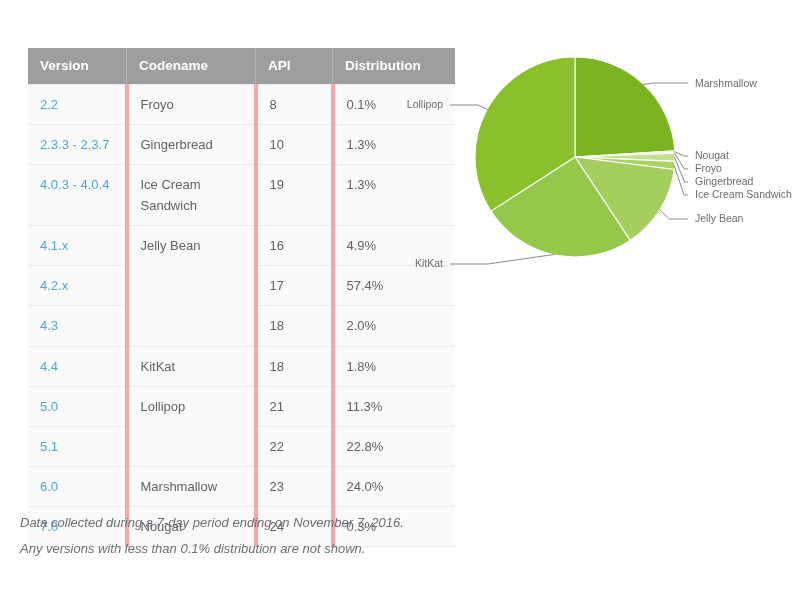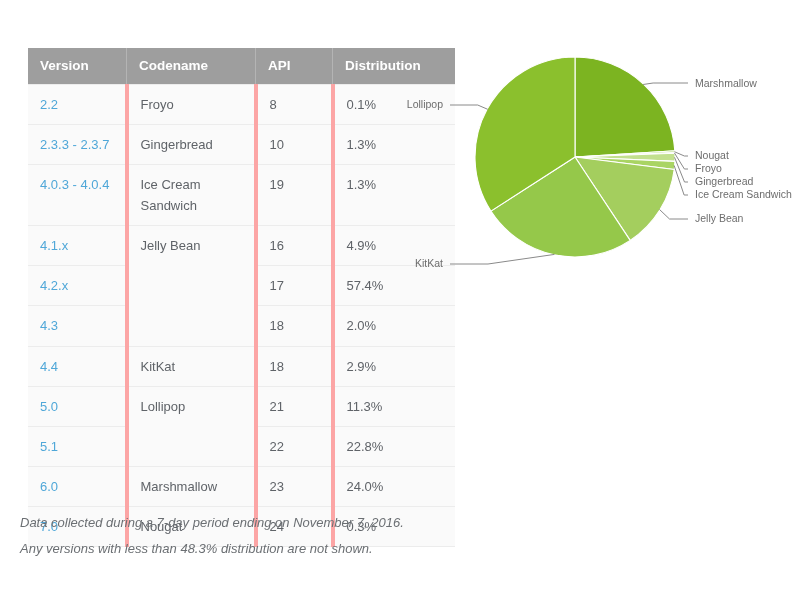--- a/index.html
+++ b/index.html
@@ -163,21 +163,21 @@
           </tr>
           <tr>
             <td class="version-cell col-version"><a>4.3</a></td>
             <td class="col-api">18</td>
             <td class="col-dist">2.0%</td>
           </tr>
           <tr>
             <td class="version-cell col-version"><a>4.4</a></td>
             <td class="codename-cell col-codename">KitKat</td>
             <td class="col-api">18</td>
-            <td class="col-dist">2.9%</td>
+            <td class="col-dist">1.8%</td>
           </tr>
           <tr>
             <td class="version-cell col-version"><a>5.0</a></td>
             <td class="codename-cell col-codename" rowspan="2">Lollipop</td>
             <td class="col-api">21</td>
             <td class="col-dist">11.3%</td>
           </tr>
           <tr>
             <td class="version-cell col-version"><a>5.1</a></td>
             <td class="col-api">22</td>
@@ -194,21 +194,21 @@
             <td class="codename-cell col-codename">Nougat</td>
             <td class="col-api">24</td>
             <td class="col-dist">0.3%</td>
           </tr>
         </tbody>
     </table>
   </div>
 
   <div id="footnote">
     <div>Data collected during a 7-day period ending on November 7, 2016.</div>
-    <div>Any versions with less than 48.3% distribution are not shown.</div>
+    <div>Any versions with less than 0.1% distribution are not shown.</div>
   </div>
 
   <div id="chart-panel">
     <svg id="chart-svg" width="410" height="270" viewBox="0 0 410 270">
       <g id="pie-slices">
           <path class="pie-slice" d="M 185 127 L 185.00 27.00 A 100 100 0 0 1 284.80 120.72 Z" fill="#7cb421"></path>
           <path class="pie-slice" d="M 185 127 L 284.80 120.72 A 100 100 0 0 1 284.90 122.60 Z" fill="#b4d97a"></path>
           <path class="pie-slice" d="M 185 127 L 284.90 122.60 A 100 100 0 0 1 284.93 123.23 Z" fill="#d3e8b0"></path>
           <path class="pie-slice" d="M 185 127 L 284.93 123.23 A 100 100 0 0 1 284.90 131.40 Z" fill="#c2e08e"></path>
           <path class="pie-slice" d="M 185 127 L 284.90 131.40 A 100 100 0 0 1 284.21 139.53 Z" fill="#a9d463"></path>

